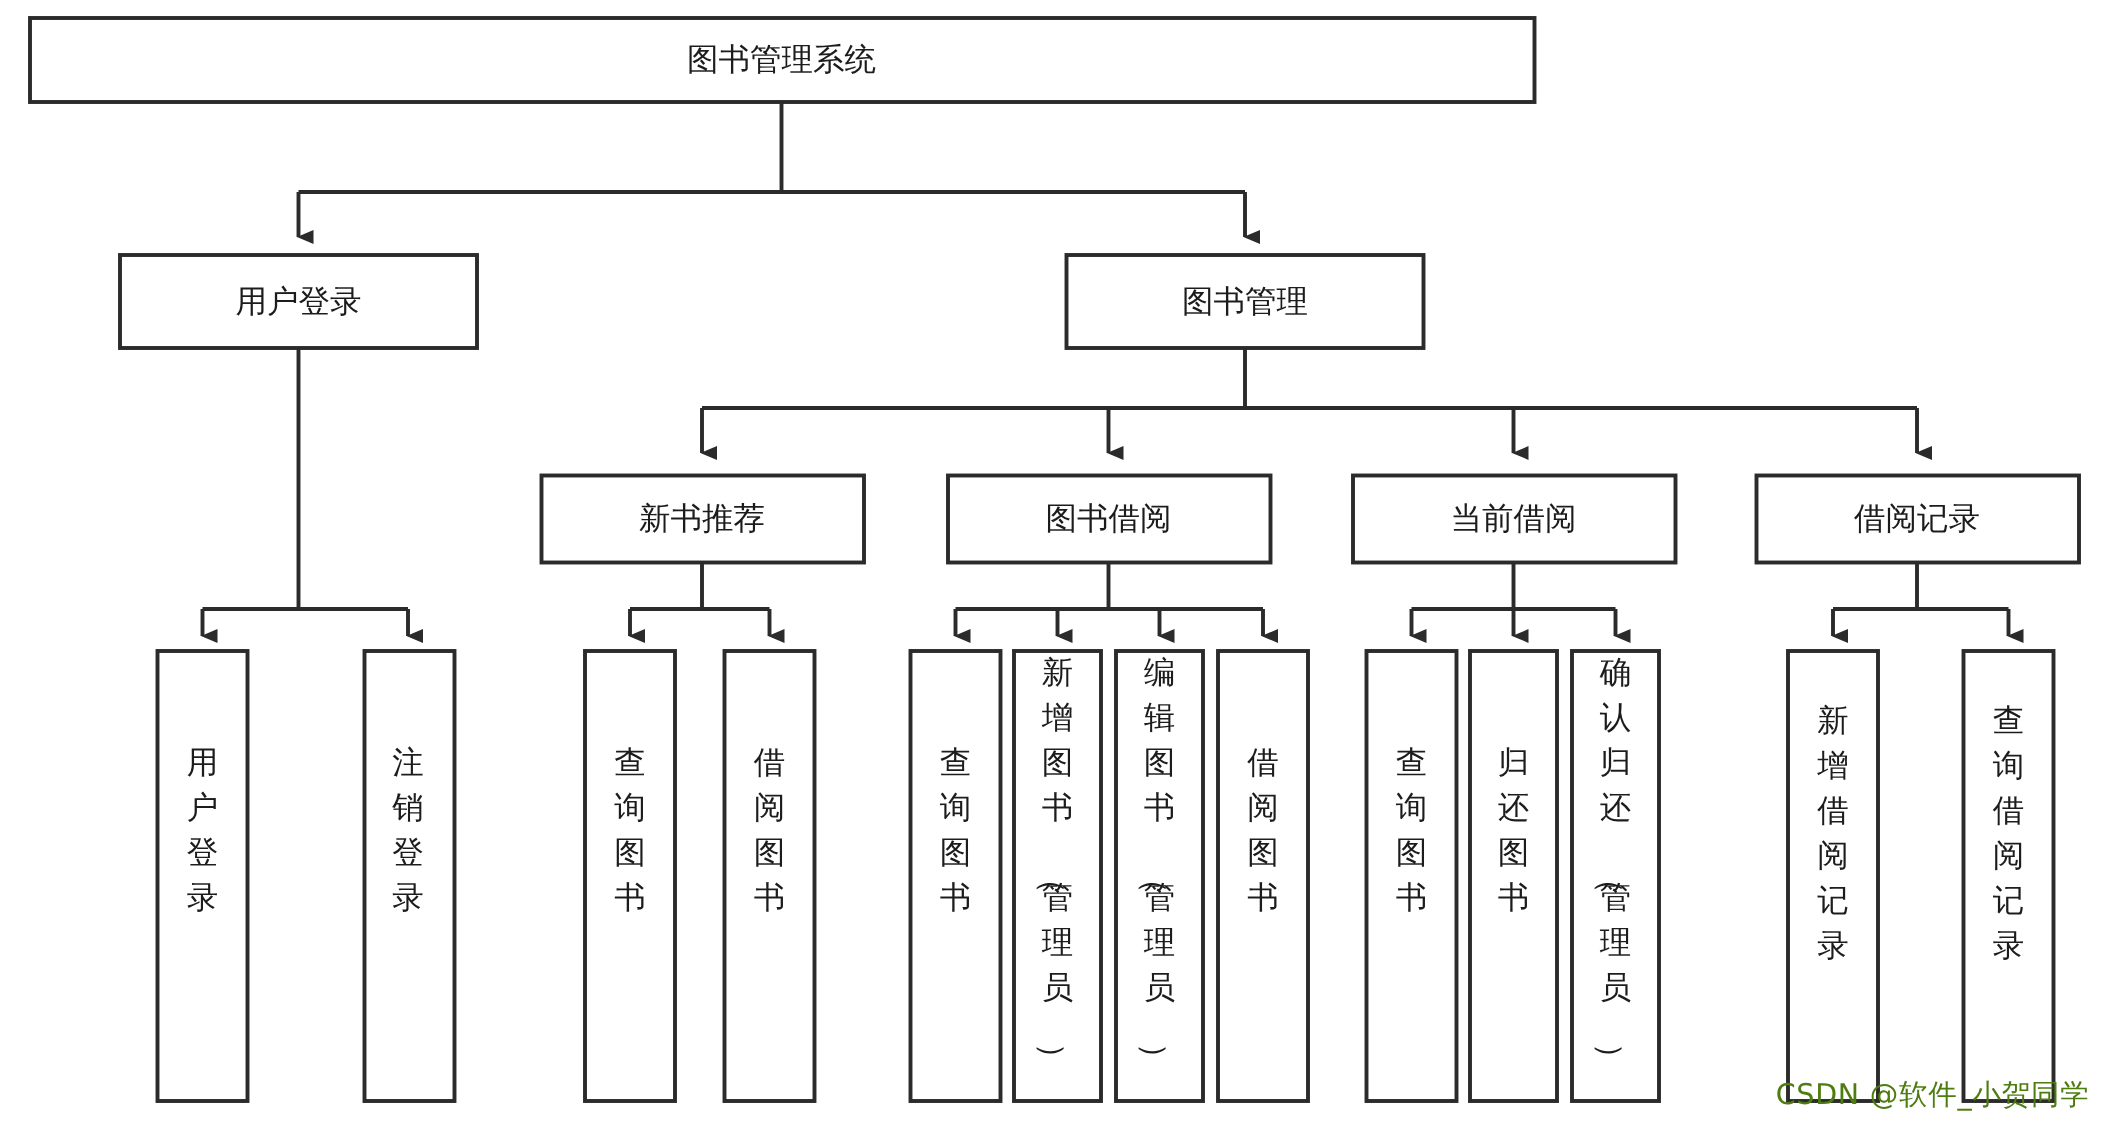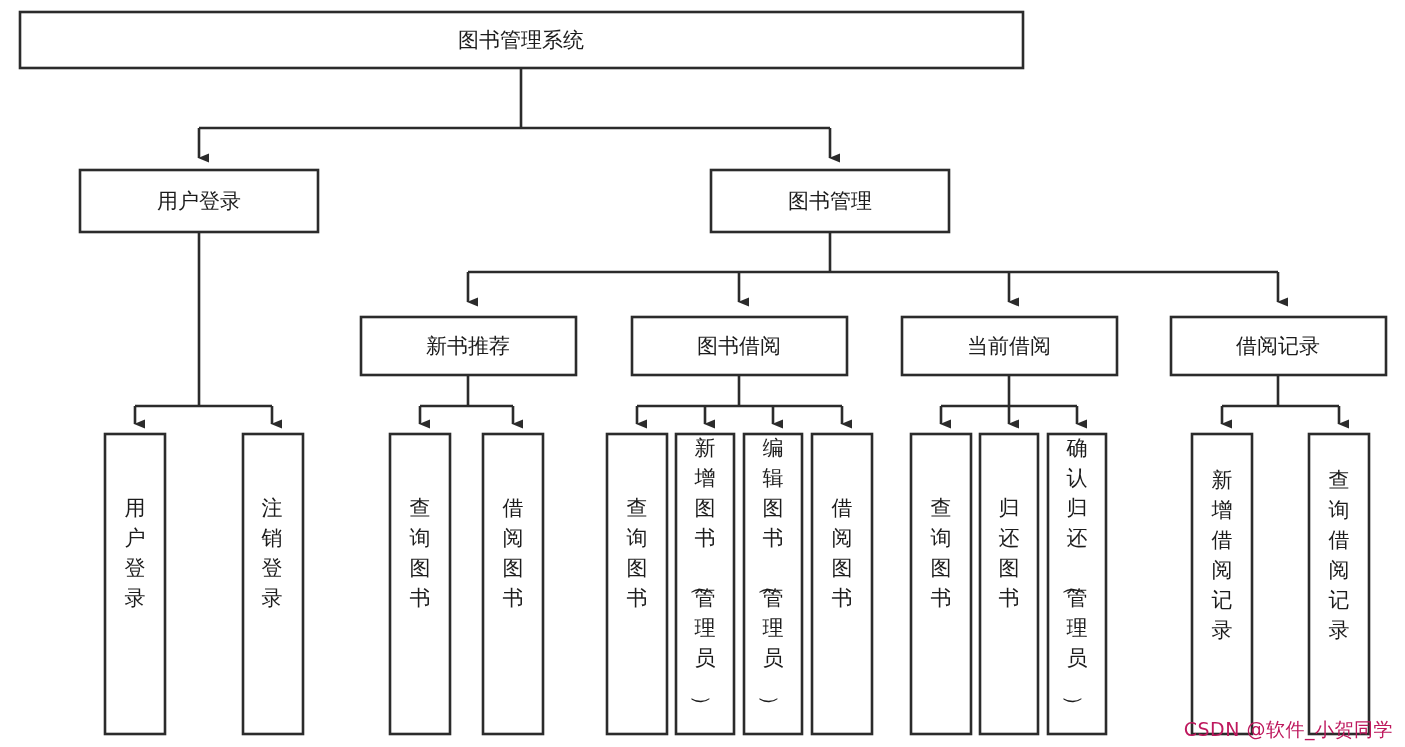--- a/index.html
+++ b/index.html
@@ -53,21 +53,21 @@
   .edge-arrow {
     fill: #2b2b2b;
     stroke: none;
   }
   .watermark-text {
     position: absolute;
     right: 12px;
     bottom: 4px;
     font-family: "DejaVu Sans", "Liberation Sans", sans-serif;
     font-size: 19px;
-    color: #be185d;
+    color: #4d7c0f;
     white-space: nowrap;
     letter-spacing: 0.5px;
   }
 </style>
 </head>
 <body>
 
 <div id="diagram-root">
   <svg class="diagram-canvas" viewBox="0 0 1405 747" xmlns="http://www.w3.org/2000/svg">
 

